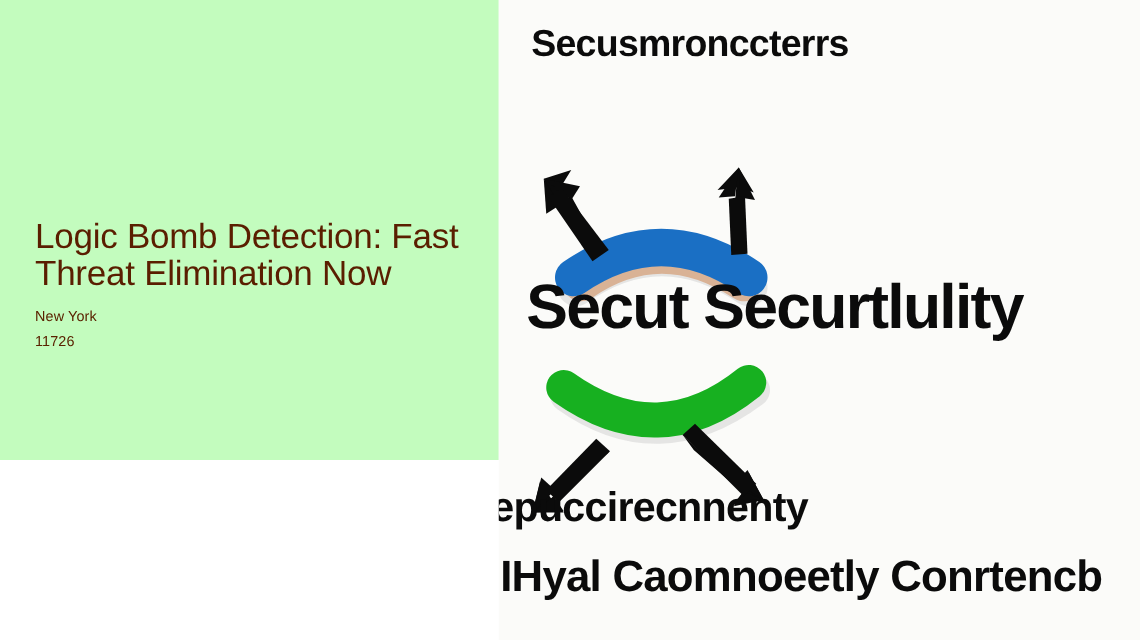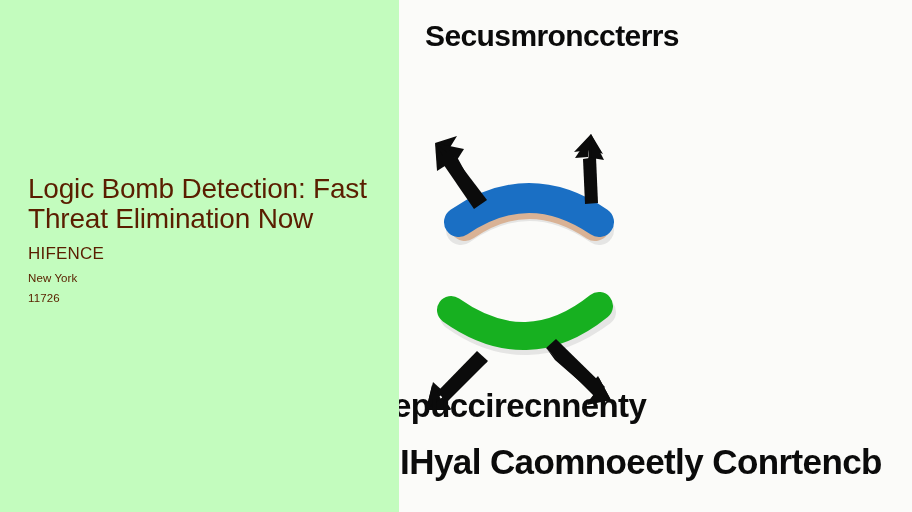--- a/index.html
+++ b/index.html
@@ -15,21 +15,21 @@
     overflow: hidden;
     font-family: "Liberation Sans", "DejaVu Sans", sans-serif;
   }
 
   
   #left-panel {
     position: absolute;
     left: 0;
     top: 0;
     width: 399px;
-    height: 512px;
+    height: 368px;
     background: #c3fcbe;
     overflow: hidden;
   }
   #left-content {
     position: absolute;
     left: 28px;
     top: 174px;
     width: 345px;
   }
   #article-title {
@@ -130,21 +130,20 @@
 </head>
 <body>
 
 <div id="page">
 
   <div id="left-panel">
     <div id="left-content">
 
       <h1 id="article-title">Logic Bomb Detection: Fast Threat Elimination Now</h1>
 
-      <div id="brand-name">HIFENCE</div>
 
 
 
       <div class="contact-line">New York</div>
 
       <div class="contact-line">11726</div>
 
 
     </div>
   </div>
@@ -191,19 +190,20 @@
 
       <g fill="#0b0b0b">
         <path d="M 148 349 L 194 392 L 200 378 L 212 400 L 188 405
                  L 195 394 L 156 360 Z"></path>
         <path d="M 212 400 L 187 404 L 196 393 Z"></path>
         <path d="M 212 400 L 199 376 L 190 386 Z"></path>
         <path d="M 147 348 L 196 397 L 206 387 L 157 339 Z"></path>
       </g>
     </svg>
 
+    <div class="garble" id="right-center-line">Secut Securtlulity</div>
 
     <div class="garble" id="right-foot-line1">epuccirecnnenty</div>
 
     <div class="garble" id="right-foot-line2">iIHyal Caomnoeetly Conrtencb</div>
 
   </div>
 </div>
 
 </body></html>

